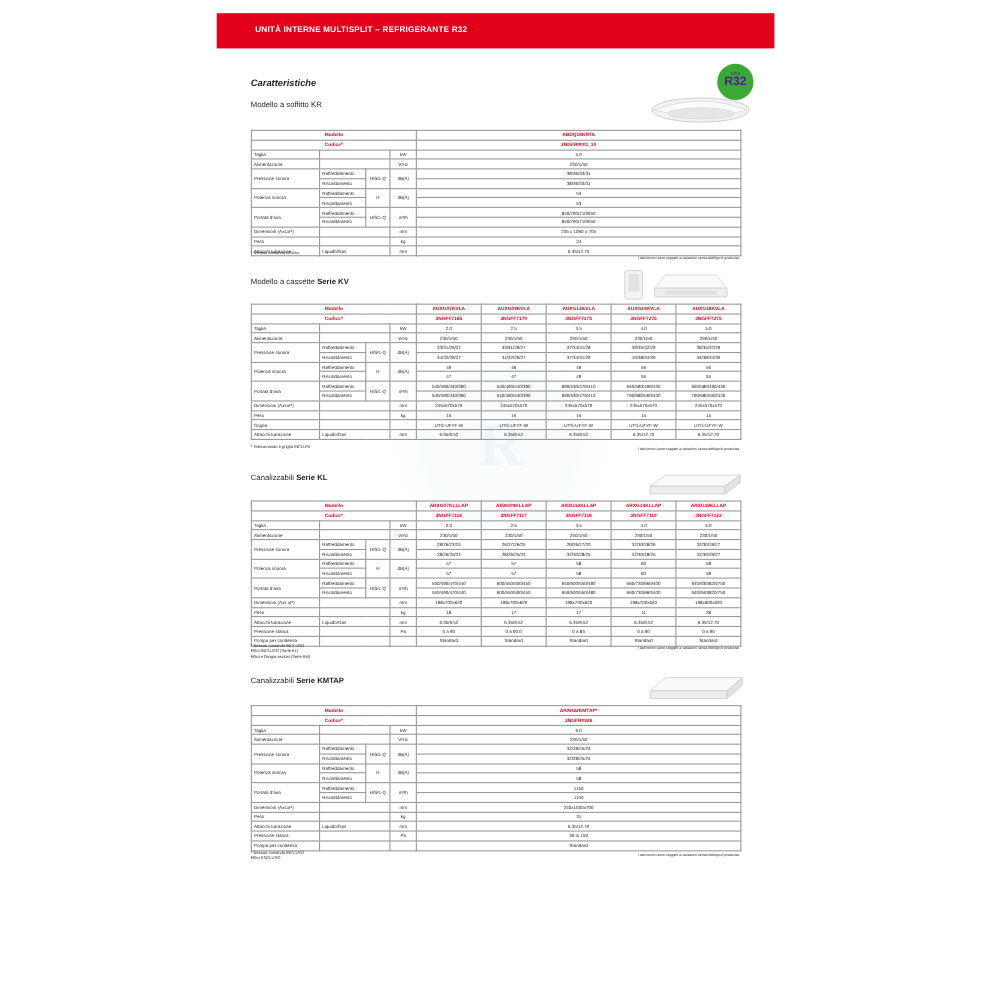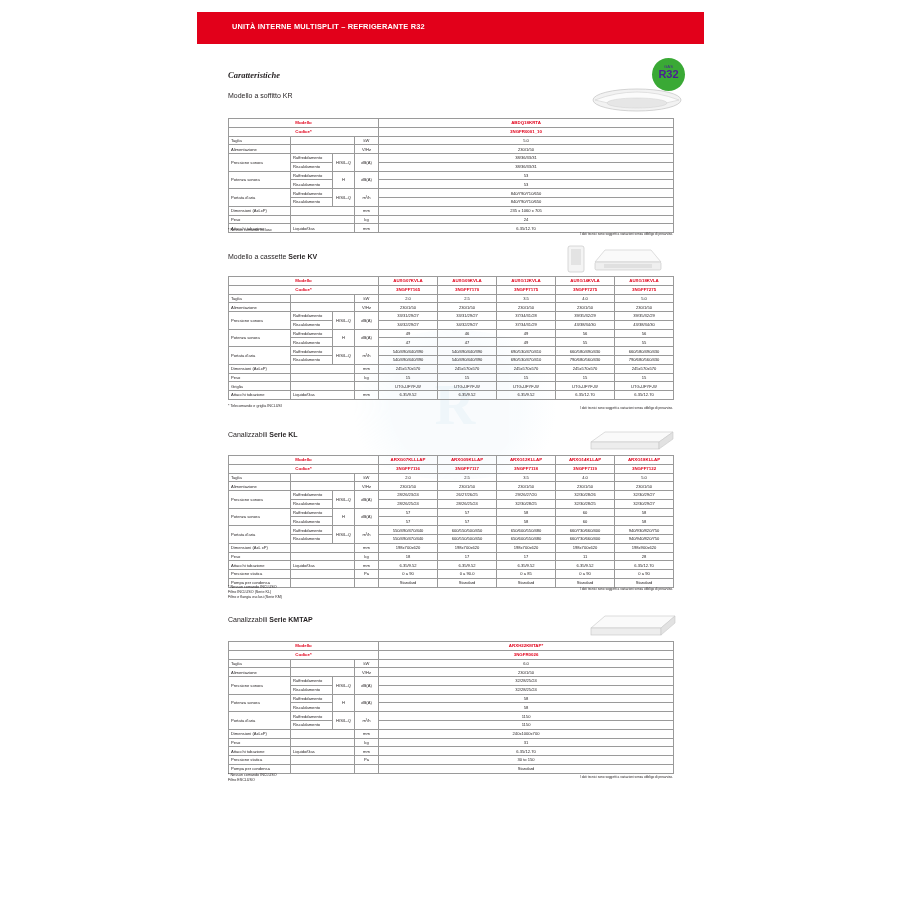--- a/index.html
+++ b/index.html
@@ -95,21 +95,21 @@
 <div class="page">
 
   <div class="watermark">
     <span class="wm-letter">R</span>
   </div>
 
   <div class="redbar">
     <div class="t">UNITÀ INTERNE MULTISPLIT – REFRIGERANTE R32</div>
   </div>
 
-  <h2 class="section" style="left:228px;top:70px;font-family:Liberation Serif, serif;">Caratteristiche</h2>
+  <h2 class="section" style="left:228px;top:70px;">Caratteristiche</h2>
 
   <div class="r32">
     <span class="s">GAS</span>
     <span class="b">R32</span>
   </div>
 
   <div class="subtitle" style="left:228px;top:92px;">Modello a soffitto KR</div>
 
   <div class="prod" style="left:585px;top:82px;">
     <svg width="100" height="34" viewBox="0 0 100 34">

